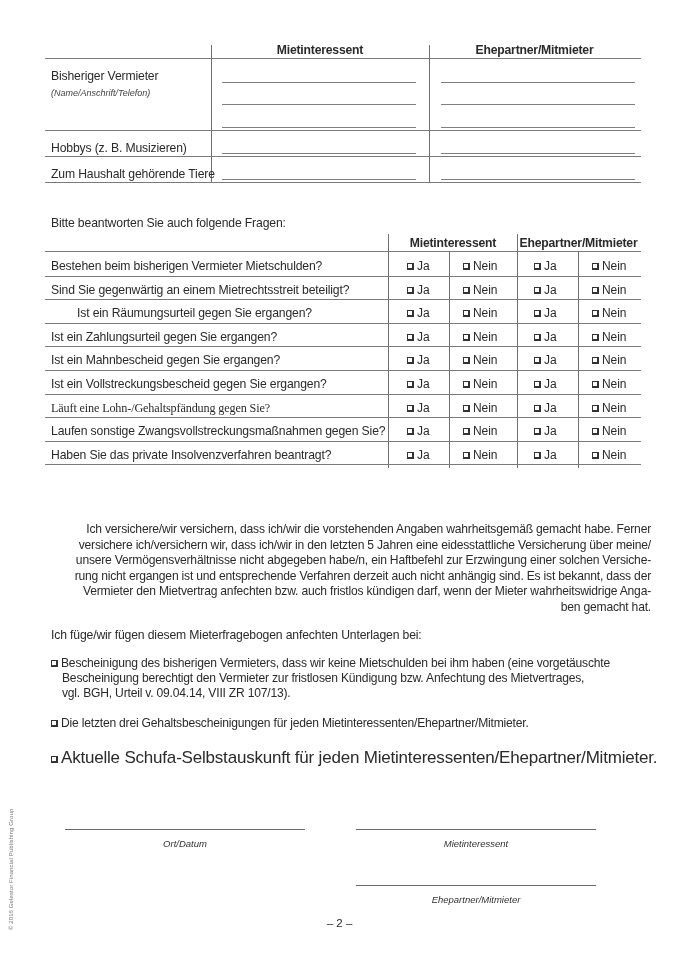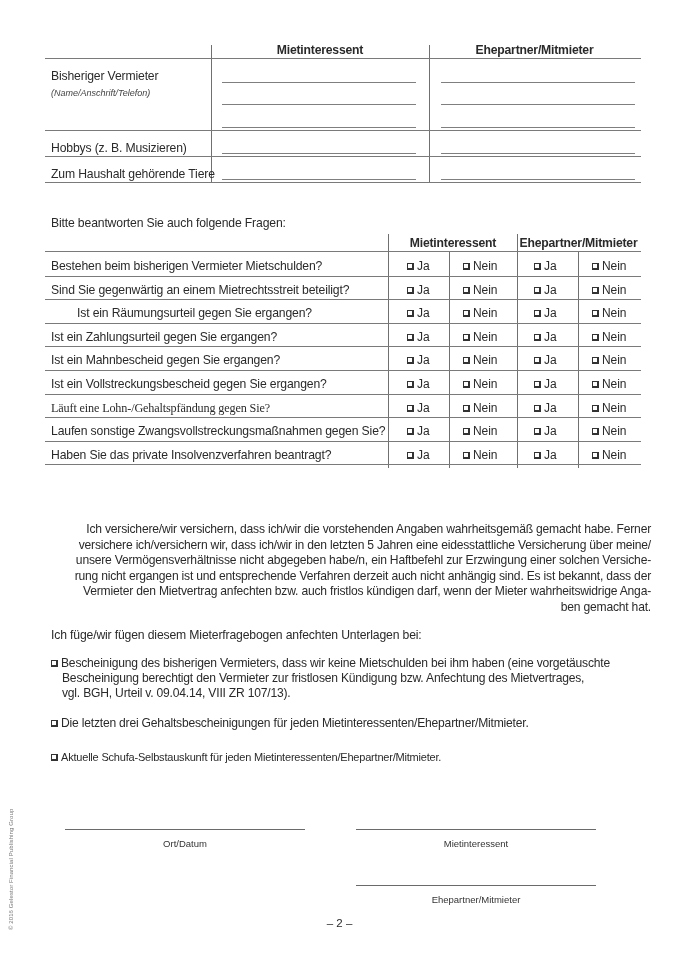--- a/index.html
+++ b/index.html
@@ -10,21 +10,21 @@
   .hdr { font-size:12.2px; font-weight:bold; letter-spacing:-0.2px; white-space:nowrap; }
   .hline { position:absolute; height:1px; background:#7a7a7a; }
   .hline.dark { background:#6a6a6a; }
   .vline { position:absolute; width:1px; background:#707070; }
   .fill { position:absolute; height:1px; background:#7f7f7f; }
   .small-it { font-size:9px; font-style:italic; color:#444; }
   .cb { display:inline-block; width:7px; height:7px; border:1px solid #333; border-right-width:2px; border-bottom-width:2px; box-sizing:border-box; margin-right:3px; vertical-align:-0px; }
   .opt { position:absolute; font-size:12px; white-space:nowrap; letter-spacing:-0.1px; }
   .para { position:absolute; left:51px; width:600px; font-size:12.1px; line-height:15.5px; letter-spacing:-0.2px; }
   .para div { white-space:nowrap; }
-  .sig-label { position:absolute; font-size:9.5px; color:#333; text-align:center; }
+  .sig-label { position:absolute; font-size:9.5px; font-style:italic; color:#333; text-align:center; }
   .copyright { position:absolute; left:8px; top:930px; transform-origin:0 0; transform:rotate(-90deg); font-size:6px; color:#777; white-space:nowrap; letter-spacing:0.1px; }
 </style>
 </head>
 <body>
 
 <div>
   <div class="abs hdr" style="left:211px; width:218px; top:43px; text-align:center;">Mietinteressent</div>
   <div class="abs hdr" style="left:429px; width:211px; top:43px; text-align:center;">Ehepartner/Mitmieter</div>
 
   <div class="vline" style="left:211px; top:45px; height:138px;"></div>
@@ -149,21 +149,21 @@
 <div class="abs txt" style="left:51px; top:628px;">Ich füge/wir fügen diesem Mieterfragebogen anfechten Unterlagen bei:</div>
 <div id="attach">
     <div class="abs" style="left: 51px; top: 656px; font-size: 12.1px; line-height: 15px; letter-spacing: -0.2px;">
       <div style="white-space: nowrap;"><span class="cb"></span><span>Bescheinigung des bisherigen Vermieters, dass wir keine Mietschulden bei ihm haben (eine vorgetäuschte</span></div>
       <div style="white-space: nowrap; padding-left: 11px;"><span>Bescheinigung berechtigt den Vermieter zur fristlosen Kündigung bzw. Anfechtung des Mietvertrages,</span></div>
       <div style="white-space: nowrap; padding-left: 11px;"><span>vgl. BGH, Urteil v. 09.04.14, VIII ZR 107/13).</span></div>
     </div>
     <div class="abs" style="left: 51px; top: 716px; font-size: 12.1px; line-height: 15px; letter-spacing: -0.2px;">
       <div style="white-space: nowrap;"><span class="cb"></span><span>Die letzten drei Gehaltsbescheinigungen für jeden Mietinteressenten/Ehepartner/Mitmieter.</span></div>
     </div>
-    <div class="abs" style="left: 51px; top: 750px; font-size: 11px; line-height: 15px; letter-spacing: -0.2px;">
+    <div class="abs" style="left: 51px; top: 750px; font-size: 17px; line-height: 15px; letter-spacing: -0.2px;">
       <div style="white-space: nowrap;"><span class="cb"></span><span>Aktuelle Schufa-Selbstauskunft für jeden Mietinteressenten/Ehepartner/Mitmieter.</span></div>
     </div>
   </div>
 
 <div class="hline dark" style="left:65px; width:240px; top:829px;"></div>
 <div class="sig-label" style="left:65px; width:240px; top:838px;">Ort/Datum</div>
 
 <div class="hline dark" style="left:356px; width:240px; top:829px;"></div>
 <div class="sig-label" style="left:356px; width:240px; top:838px;">Mietinteressent</div>
 

